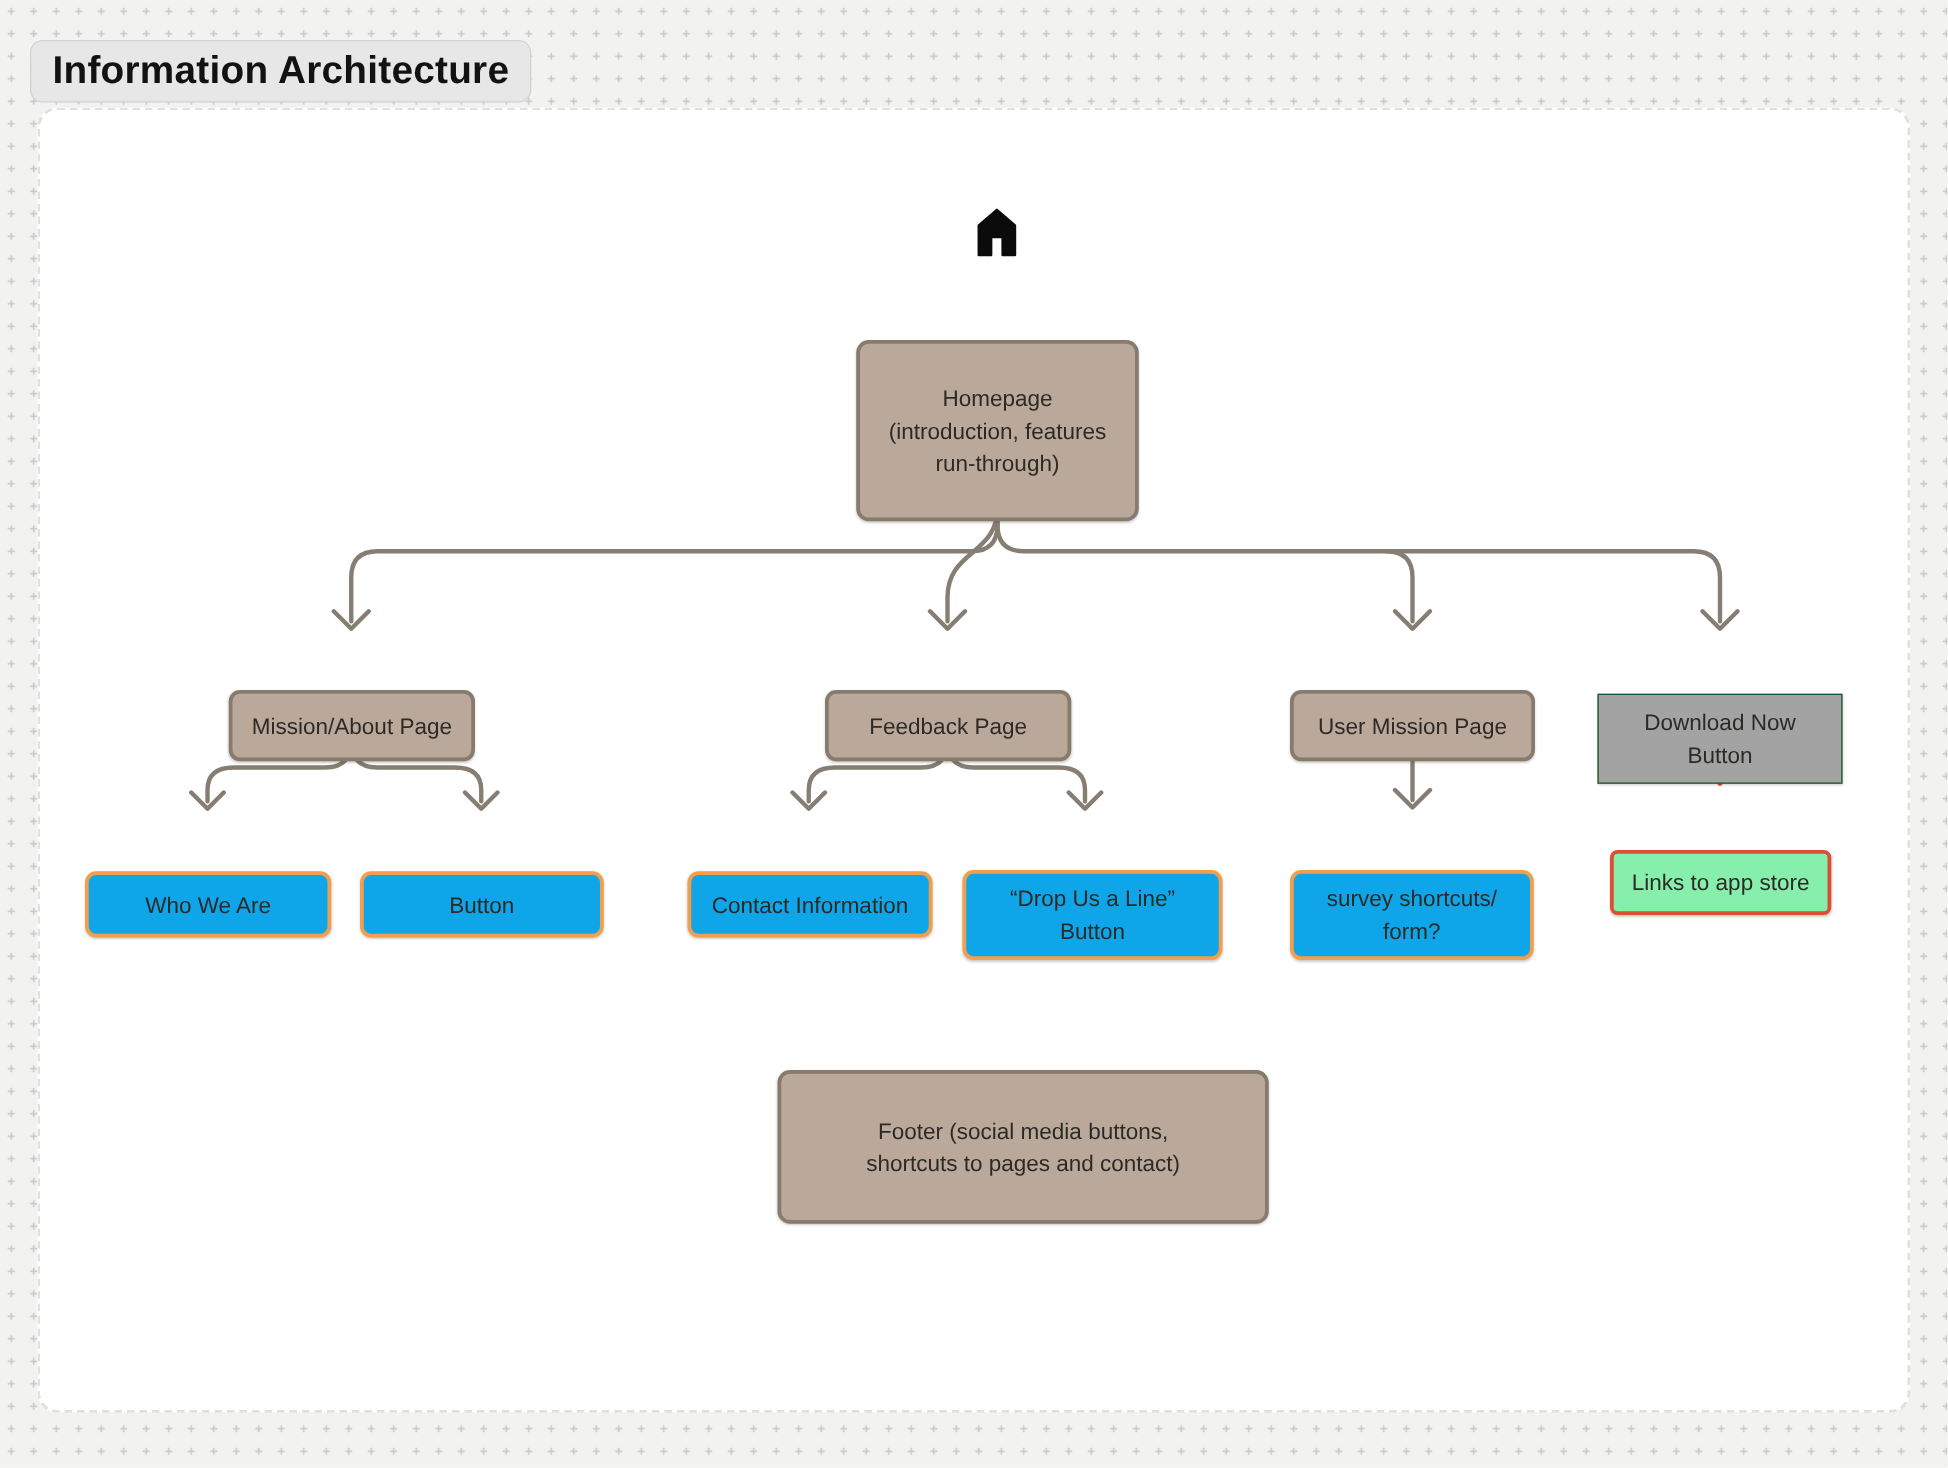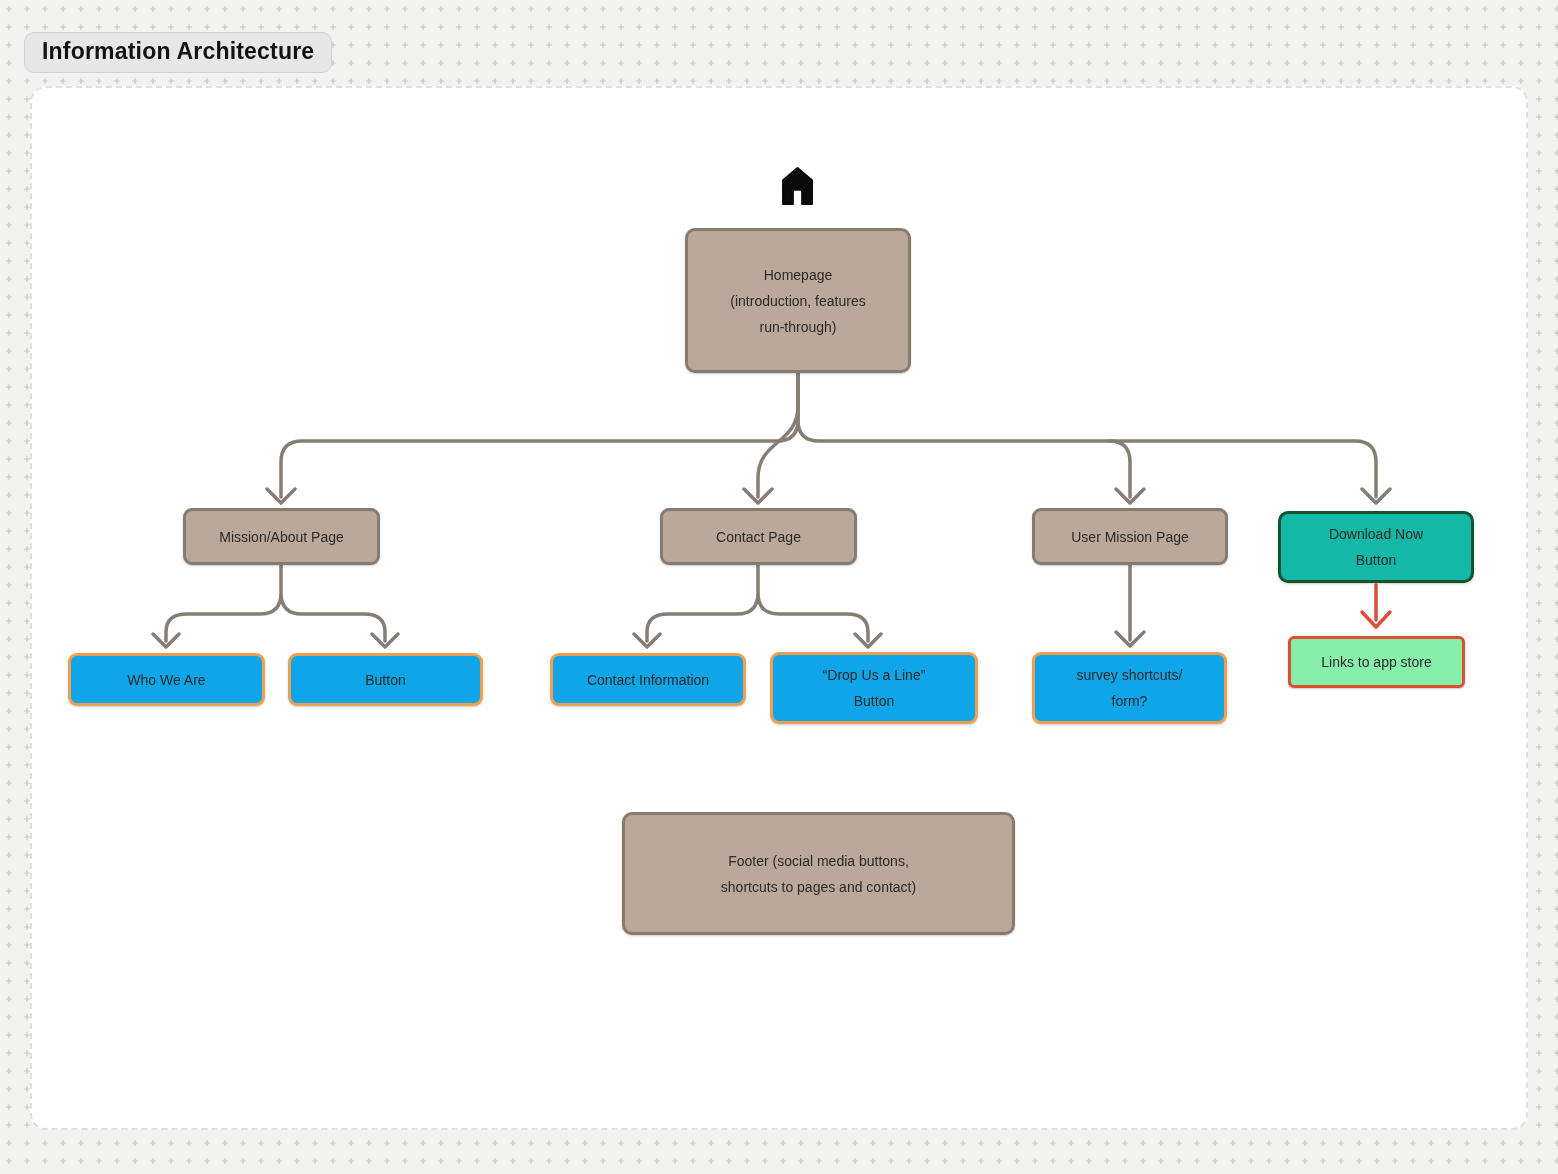--- a/index.html
+++ b/index.html
@@ -2,38 +2,38 @@
 <html><head>
 <meta charset="utf-8">
 <style>
   * { margin:0; padding:0; box-sizing:border-box; }
   html,body { width:1558px; height:1174px; overflow:hidden; background:#f2f2f0;
               font-family:"Liberation Sans", sans-serif; }
   .bg-dots { position:absolute; left:0; top:0; width:1558px; height:1174px; z-index:0; }
   .title-pill {
     position:absolute; left:24px; top:32px; z-index:3;
     background:#e7e7e7; border:1px solid #d2d2d2; border-radius:10px;
-    padding:5px 17px 7px 17px; font-size:23px; font-weight:bold; color:#121212;
+    padding:5px 17px 7px 17px; font-size:31px; font-weight:bold; color:#121212;
     letter-spacing:0.2px;
   }
   .panel {
     position:absolute; left:30px; top:86px; width:1498px; height:1044px; z-index:1;
     background:#ffffff; border:2px dashed #e0e0de; border-radius:16px;
   }
   .edges { position:absolute; left:0; top:0; width:1558px; height:1174px; z-index:2; pointer-events:none; }
   .home-ic { position:absolute; left:781px; top:166px; width:33px; height:40px; z-index:3; }
   .node {
     position:absolute; z-index:3; display:flex; align-items:center; justify-content:center;
-    text-align:center; white-space:pre-line; font-size:14px; line-height:26px; color:#2d2a26;
-    padding:2px 8px; box-shadow:0 1px 2px rgba(60,50,40,0.25);
+    text-align:center; white-space:pre-line; font-size:18px; line-height:26px; color:#2d2a26;
+    padding:2px 8px; box-shadow:0 1px 2px rgba(60,50,40,0.25);margin-top:44px;
   }
   .taupe  { background:#baa99b; border:3px solid #877b6e; border-radius:9px; }
   .rad10  { border-radius:10px; }
   .orange { background:#0ea5e9; border:3px solid #ef9f4e; border-radius:9px; }
-  .pink   { background:#14b8a6; border:3px solid #14532d; border-radius:10px; }
+  .pink   { background:#a3a3a3; border:1px solid #14532d; border-radius:0; }
   .pink-sq{ background:#86efac; border:3px solid #dc4f33; border-radius:6px; }
 </style>
 </head>
 <body>
 
 <svg class="bg-dots" width="1558" height="1174">
   <defs>
     <pattern id="plusdots" width="18" height="18" patternUnits="userSpaceOnUse">
       <path d="M9 6.6 V11.4 M6.6 9 H11.4" stroke="#c6c6c4" stroke-width="1.2" stroke-linecap="round"></path>
     </pattern>
@@ -64,21 +64,21 @@
 <svg class="home-ic" viewBox="0 0 32 38">
   <path d="M16 1.5 L30 13.5 V36.5 H20.5 V22.5 H11.5 V36.5 H2 V13.5 Z" fill="#0b0b0b" stroke="#0b0b0b" stroke-width="2" stroke-linejoin="round"></path>
 </svg>
 
 <div class="node taupe rad10" style="left:685px; top:228px; width:226px; height:145px;">Homepage
 (introduction, features
 run-through)</div>
 
 <div class="node taupe" style="left:183px; top:508px; width:197px; height:57px;">Mission/About Page</div>
 
-<div class="node taupe" style="left:660px; top:508px; width:197px; height:57px;">Contact Page</div>
+<div class="node taupe" style="left:660px; top:508px; width:197px; height:57px;">Feedback Page</div>
 
 <div class="node taupe" style="left:1032px; top:508px; width:196px; height:57px;">User Mission Page</div>
 
 <div class="node pink" style="left:1278px; top:511px; width:196px; height:72px;">Download Now
 Button</div>
 
 <div class="node orange" style="left:68px; top:653px; width:197px; height:53px;">Who We Are</div>
 
 <div class="node orange" style="left:288px; top:653px; width:195px; height:53px;">Button</div>
 

